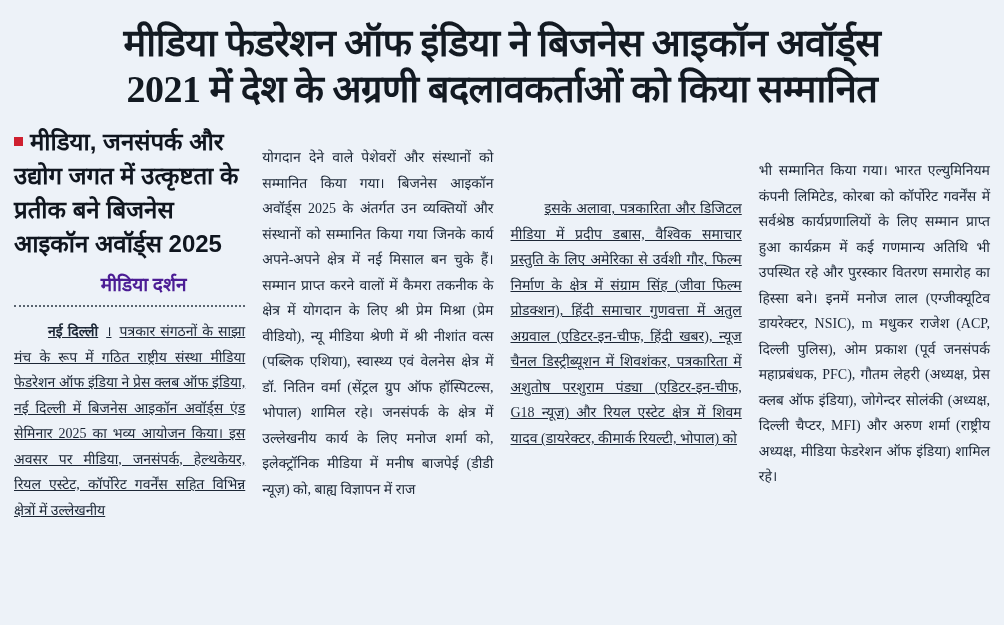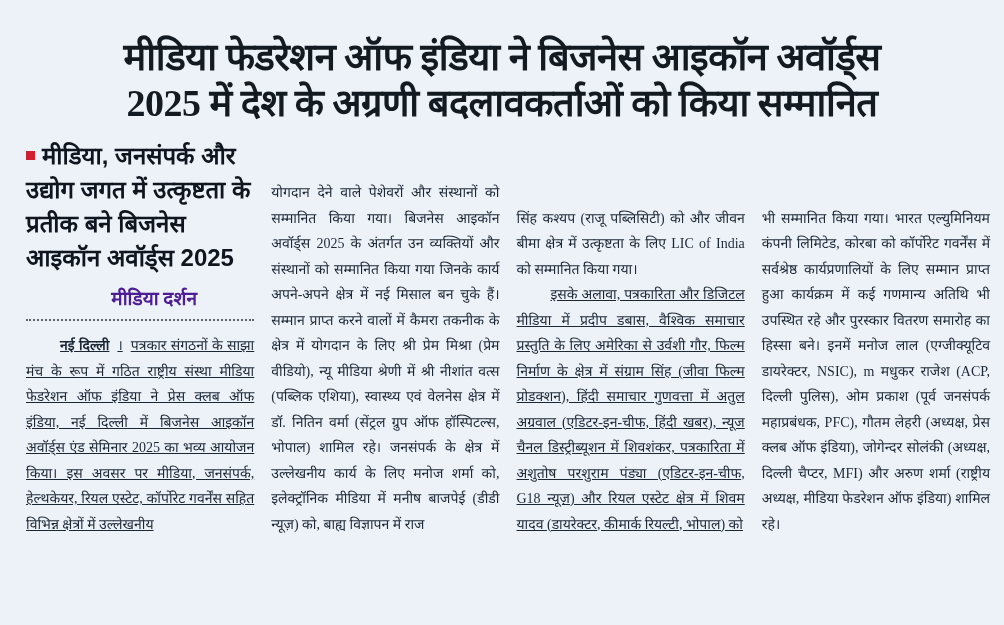--- a/index.html
+++ b/index.html
@@ -11,39 +11,38 @@
     height: 625px;
     overflow: hidden;
     background: #edf2f8;
     font-family: "Liberation Serif", serif;
     color: #1c2533;
   }
   .clipping {
     box-sizing: border-box;
     width: 1004px;
     height: 603px;
-    padding: 34px 14px 10px 14px;
+    padding: 20px 14px 10px 14px;
   }
   .headline {
     text-align: center;
     font-weight: 700;
     font-size: 38px;
     line-height: 1.22;
     color: #131a22;
     letter-spacing: -0.5px;
     margin: 0 0 10px 0;
   }
   .headline .hl-line {
     display: block;
   }
   .columns {
     display: flex;
     gap: 17px;
-    align-items: flex-end;
-    margin-left: 12px;
+    align-items: center;
   }
   .col {
     flex: 1 1 0;
     min-width: 0;
   }
   .standfirst {
     font-weight: 700;
     font-size: 24px;
     line-height: 1.42;
     color: #10161f;
@@ -96,42 +95,41 @@
     margin-top: 2px;
   }
 </style>
 </head>
 <body>
 
 <div class="clipping">
 
   <h1 class="headline">
     <span class="hl-line">मीडिया फेडरेशन ऑफ इंडिया ने बिजनेस आइकॉन अवॉर्ड्स</span>
-    <span class="hl-line">2025 में देश के अग्रणी बदलावकर्ताओं को किया सम्मानित</span>
+    <span class="hl-line">2021 में देश के अग्रणी बदलावकर्ताओं को किया सम्मानित</span>
   </h1>
 
   <div class="columns">
 
     <div class="col">
       <p class="standfirst">
         <span class="bullet"></span><span>मीडिया, जनसंपर्क और उद्योग जगत में उत्कृष्टता के प्रतीक बने बिजनेस आइकॉन अवॉर्ड्स 2025</span>
       </p>
       <div class="byline">मीडिया दर्शन</div>
       <hr class="dotted-rule">
       <p class="body-text indent">
         <span class="dateline">नई दिल्ली</span><span class="datesep">।</span><span>पत्रकार संगठनों के साझा मंच के रूप में गठित राष्ट्रीय संस्था मीडिया फेडरेशन ऑफ इंडिया ने प्रेस क्लब ऑफ इंडिया, नई दिल्ली में बिजनेस आइकॉन अवॉर्ड्स एंड सेमिनार 2025 का भव्य आयोजन किया। इस अवसर पर मीडिया, जनसंपर्क, हेल्थकेयर, रियल एस्टेट, कॉर्पोरेट गवर्नेंस सहित विभिन्न क्षेत्रों में उल्लेखनीय</span>
       </p>
     </div>
 
     <div class="col col-flow">
       <p class="body-text">योगदान देने वाले पेशेवरों और संस्थानों को सम्मानित किया गया। बिजनेस आइकॉन अवॉर्ड्स 2025 के अंतर्गत उन व्यक्तियों और संस्थानों को सम्मानित किया गया जिनके कार्य अपने-अपने क्षेत्र में नई मिसाल बन चुके हैं। सम्मान प्राप्त करने वालों में कैमरा तकनीक के क्षेत्र में योगदान के लिए श्री प्रेम मिश्रा (प्रेम वीडियो), न्यू मीडिया श्रेणी में श्री नीशांत वत्स (पब्लिक एशिया), स्वास्थ्य एवं वेलनेस क्षेत्र में डॉ. नितिन वर्मा (सेंट्रल ग्रुप ऑफ हॉस्पिटल्स, भोपाल) शामिल रहे। जनसंपर्क के क्षेत्र में उल्लेखनीय कार्य के लिए मनोज शर्मा को, इलेक्ट्रॉनिक मीडिया में मनीष बाजपेई (डीडी न्यूज़) को, बाह्य विज्ञापन में राज</p>
     </div>
 
     <div class="col col-flow">
-      <p class="body-text">सिंह कश्यप (राजू पब्लिसिटी) को और जीवन बीमा क्षेत्र में उत्कृष्टता के लिए LIC of India को सम्मानित किया गया।</p>
       <p class="body-text indent">इसके अलावा, पत्रकारिता और डिजिटल मीडिया में प्रदीप डबास, वैश्विक समाचार प्रस्तुति के लिए अमेरिका से उर्वशी गौर, फिल्म निर्माण के क्षेत्र में संग्राम सिंह (जीवा फिल्म प्रोडक्शन), हिंदी समाचार गुणवत्ता में अतुल अग्रवाल (एडिटर-इन-चीफ, हिंदी खबर), न्यूज चैनल डिस्ट्रीब्यूशन में शिवशंकर, पत्रकारिता में अशुतोष परशुराम पंड्या (एडिटर-इन-चीफ, G18 न्यूज़) और रियल एस्टेट क्षेत्र में शिवम यादव (डायरेक्टर, कीमार्क रियल्टी, भोपाल) को</p>
     </div>
 
     <div class="col col-flow">
       <p class="body-text">भी सम्मानित किया गया। भारत एल्युमिनियम कंपनी लिमिटेड, कोरबा को कॉर्पोरेट गवर्नेंस में सर्वश्रेष्ठ कार्यप्रणालियों के लिए सम्मान प्राप्त हुआ कार्यक्रम में कई गणमान्य अतिथि भी उपस्थित रहे और पुरस्कार वितरण समारोह का हिस्सा बने। इनमें मनोज लाल (एग्जीक्यूटिव डायरेक्टर, NSIC), m मधुकर राजेश (ACP, दिल्ली पुलिस), ओम प्रकाश (पूर्व जनसंपर्क महाप्रबंधक, PFC), गौतम लेहरी (अध्यक्ष, प्रेस क्लब ऑफ इंडिया), जोगेन्दर सोलंकी (अध्यक्ष, दिल्ली चैप्टर, MFI) और अरुण शर्मा (राष्ट्रीय अध्यक्ष, मीडिया फेडरेशन ऑफ इंडिया) शामिल रहे।</p>
     </div>
 
   </div>
 </div>
 

